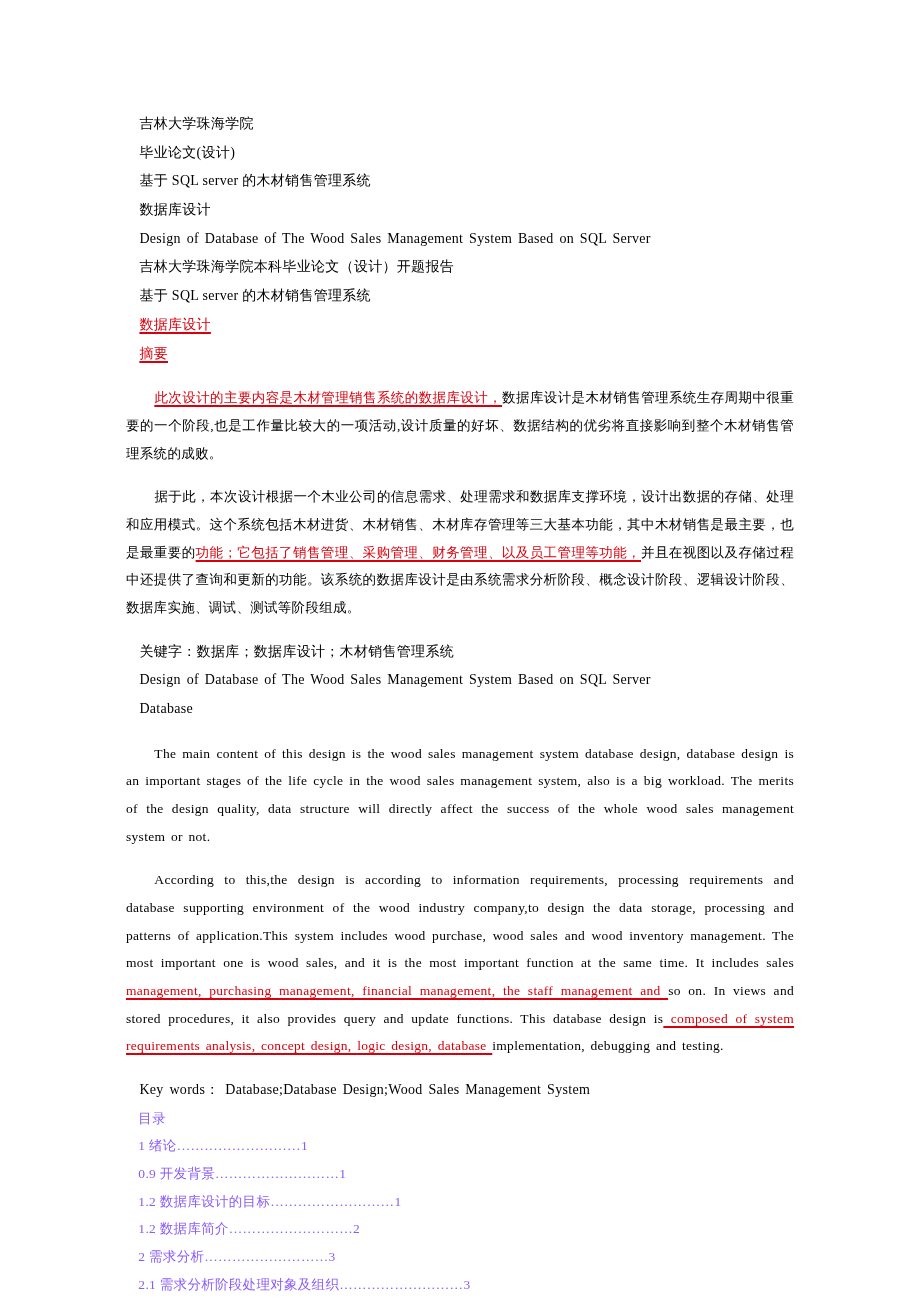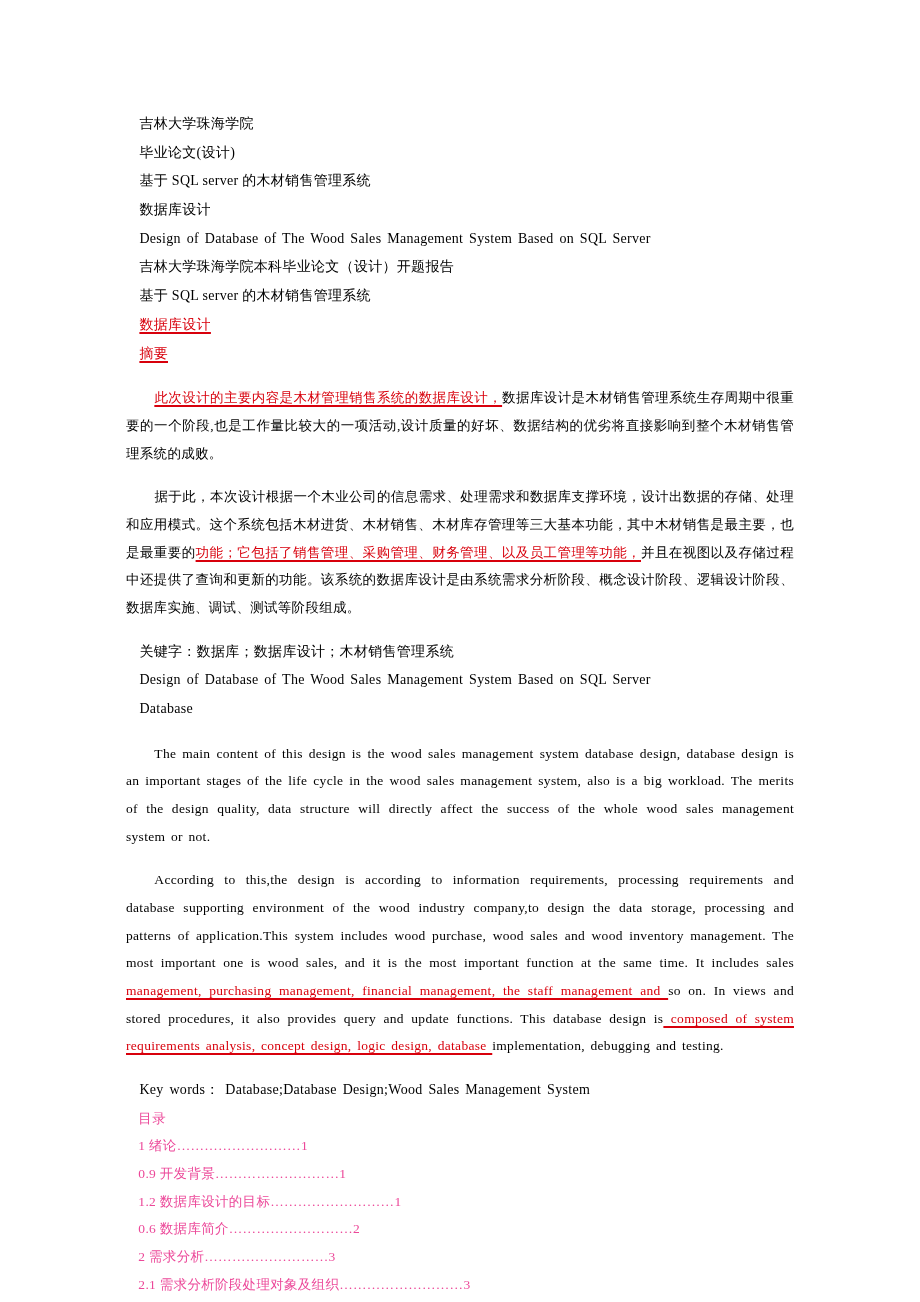--- a/index.html
+++ b/index.html
@@ -43,21 +43,21 @@
     text-decoration: underline;
     text-decoration-color: #d8000c;
     text-decoration-thickness: 1.5px;
     text-underline-offset: 3px;
     color: #d8000c;
   }
   .toc {
     font-size: 13.5px;
     line-height: 2.05;
     letter-spacing: 0.3px;
-    color: #ec4899;
+    color: #8b5cf6;
     font-family: "SimSun", "宋体", serif;
   }
   .toc-row {
     white-space: nowrap;
   }
 </style>
 </head>
 <body>
 
 <div class="page">
@@ -85,21 +85,21 @@
 
   <p class="body-para en"><span class="para-indent"></span><span>According to this,the design is according to information requirements, processing requirements and database supporting environment of the wood industry company,to design the data storage, processing and patterns of application.This system includes wood purchase, wood sales and wood inventory management. The most important one is wood sales, and it is the most important function at the same time. It includes sales</span><span class="hl"> management, purchasing management, financial management, the staff management and </span><span>so on. In views and stored procedures, it also provides query and update functions. This database design is</span><span class="hl"> composed of system requirements analysis, concept design, logic design, database </span><span>implementation, debugging and testing.</span></p>
 
   <div class="line indent en">Key words： Database;Database Design;Wood Sales Management System</div>
 
   <div class="toc indent">目录</div>
   <div id="toc-container">
       <div class="toc indent toc-row"><span>1 绪论</span><span>………………………</span><span>1</span></div>
       <div class="toc indent toc-row"><span>0.9 开发背景</span><span>………………………</span><span>1</span></div>
       <div class="toc indent toc-row"><span>1.2 数据库设计的目标</span><span>………………………</span><span>1</span></div>
-      <div class="toc indent toc-row"><span>0.6 数据库简介</span><span>………………………</span><span>2</span></div>
+      <div class="toc indent toc-row"><span>1.2 数据库简介</span><span>………………………</span><span>2</span></div>
       <div class="toc indent toc-row"><span>2 需求分析</span><span>………………………</span><span>3</span></div>
       <div class="toc indent toc-row"><span>2.1 需求分析阶段处理对象及组织</span><span>………………………</span><span>3</span></div>
       <div class="toc indent toc-row"><span>2.2.1 数据流程图</span><span>………………………</span><span>3</span></div>
       <div class="toc indent toc-row"><span>2.2.2 数据字典</span><span>……………………</span><span>6</span></div>
       <div class="toc indent toc-row"><span>2.2.3 系统功能</span><span>……………………</span><span>11</span></div>
       <div class="toc indent toc-row"></div>
     </div>
 
 </div>
 

